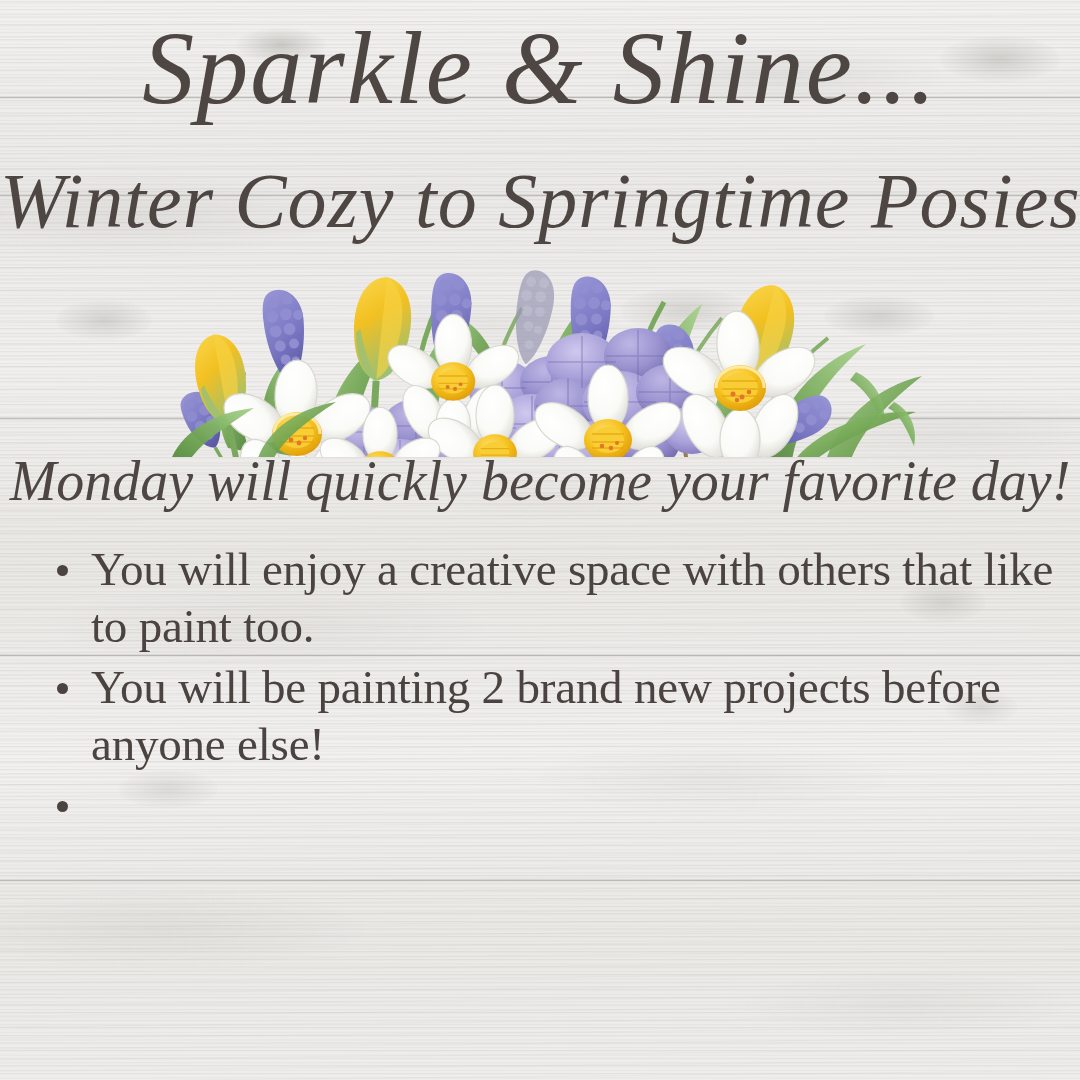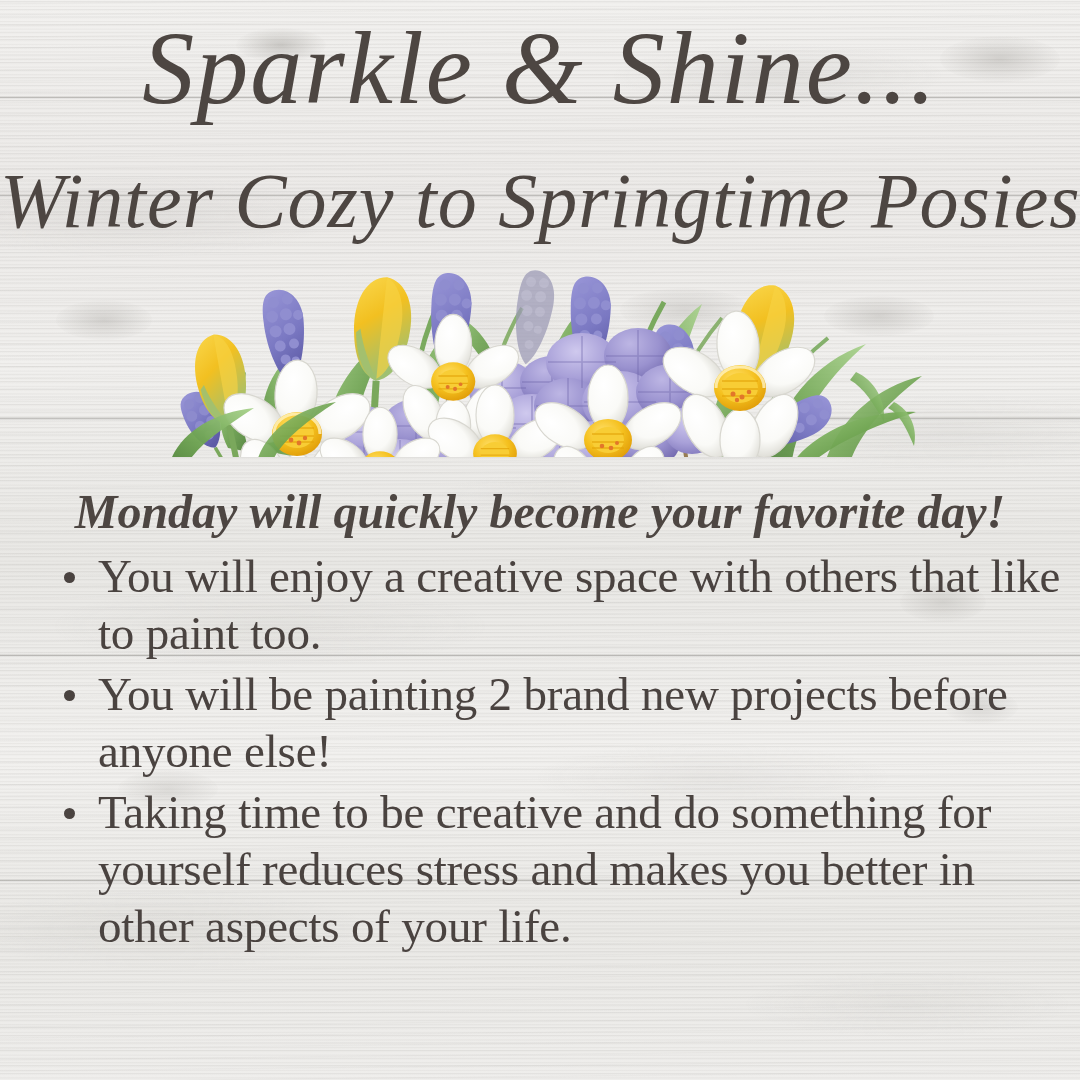--- a/index.html
+++ b/index.html
@@ -78,27 +78,27 @@
     white-space:nowrap;
     line-height:1;
   }
   #title-line1{
     top:16px;font-size:104px;letter-spacing:2px;
   }
   #title-line2{
     top:162px;font-size:78px;letter-spacing:1px;
   }
   #tagline{
-    top:488px;font-size:48px;letter-spacing:0px;font-weight:bold;
+    top:453px;font-size:56px;letter-spacing:0px;
   }
 
   
   #bullets{
     position:absolute;left:34px;top:532px;width:1022px;
-    margin:16px;padding:0;list-style:none;
+    margin:9px;padding:0;list-style:none;
   }
   #bullets li{
     position:relative;
     padding-left:48px;
     margin:0 0 4px 0;
     color:#4a4340;
     font-family:"Liberation Serif",serif;
     font-size:47px;
     line-height:57px;
     letter-spacing:-0.2px;
@@ -570,17 +570,16 @@
     <li>
       <span class="dot"></span>
       <span>You will enjoy a creative space with others that like to paint too.</span>
     </li>
     <li>
       <span class="dot"></span>
       <span>You will be painting 2 brand new projects before anyone else!</span>
     </li>
     <li>
       <span class="dot"></span>
-      <span>Taking time to be creative and do something for yourself reduces stress and makes you better in other aspects of your life.</span>
     </li>
   </ul>
 
 </div>
 
 </body></html>

